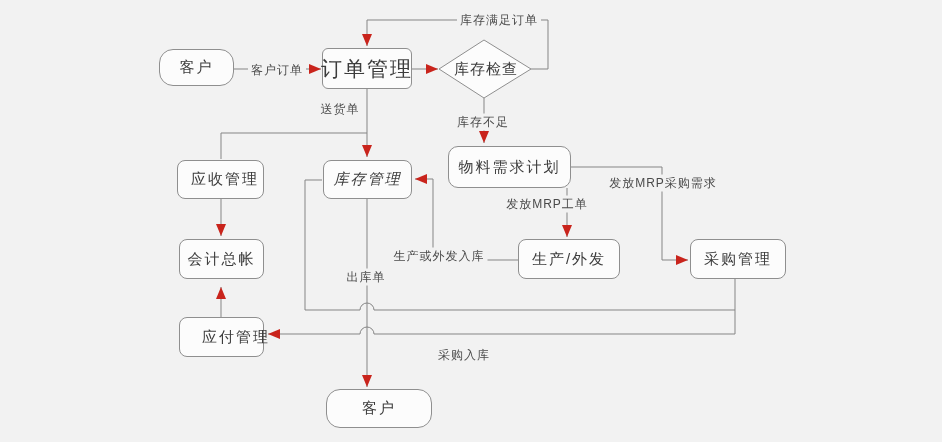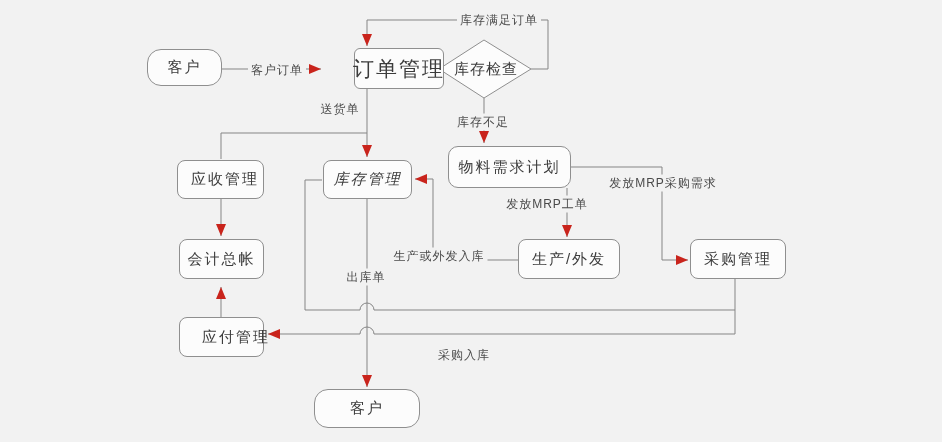--- a/index.html
+++ b/index.html
@@ -18,21 +18,21 @@
     position:absolute;z-index:3;
     display:flex;align-items:center;justify-content:center;
     box-sizing:border-box;
     background:var(--node-fill,#fcfcfc);
     border:1px solid var(--node-border,#8f8f8f);
     border-radius:8px;
     color:var(--node-text,#3c3c3c);
     font-size:15px;letter-spacing:2px;
     white-space:nowrap;
   }
-  .node.rounded{border-radius:14px;}
+  .node.rounded{border-radius:14px;margin-left:12px;}
   .node.big{font-size:21px;letter-spacing:2px;}
   .diamond-label{
     position:absolute;z-index:3;
     transform:translate(-50%,-50%);
     color:var(--node-text,#3c3c3c);
     font-size:15px;letter-spacing:1px;white-space:nowrap;
   }
   .edge-label{
     position:absolute;z-index:2;
     transform:translate(-50%,-50%);
@@ -82,21 +82,21 @@
 
     <path class="edge" d="M367,199 V387" marker-end="url(#arrow)"></path>
 
     <polygon class="diamond" points="439,69 484,40 531,69 484,98"></polygon>
   </svg>
 
   <div class="node rounded" style="left:147px;top:49px;width:75px;height:37px;">
     <span>客户</span>
   </div>
 
-  <div class="node big" style="left:322px;top:48px;width:90px;height:41px;border-radius:6px;margin-left:32px;">
+  <div class="node big" style="left:322px;top:48px;width:90px;height:41px;border-radius:6px;">
     <span>订单管理</span>
   </div>
 
   <div class="diamond-label" style="left:486px;top:69px;">库存检查</div>
 
   <div class="node" style="left:177px;top:160px;width:87px;height:39px;padding-left:9px;">
     <span>应收管理</span>
   </div>
 
   <div class="node" style="left:323px;top:160px;width:89px;height:39px;font-style:italic;">

